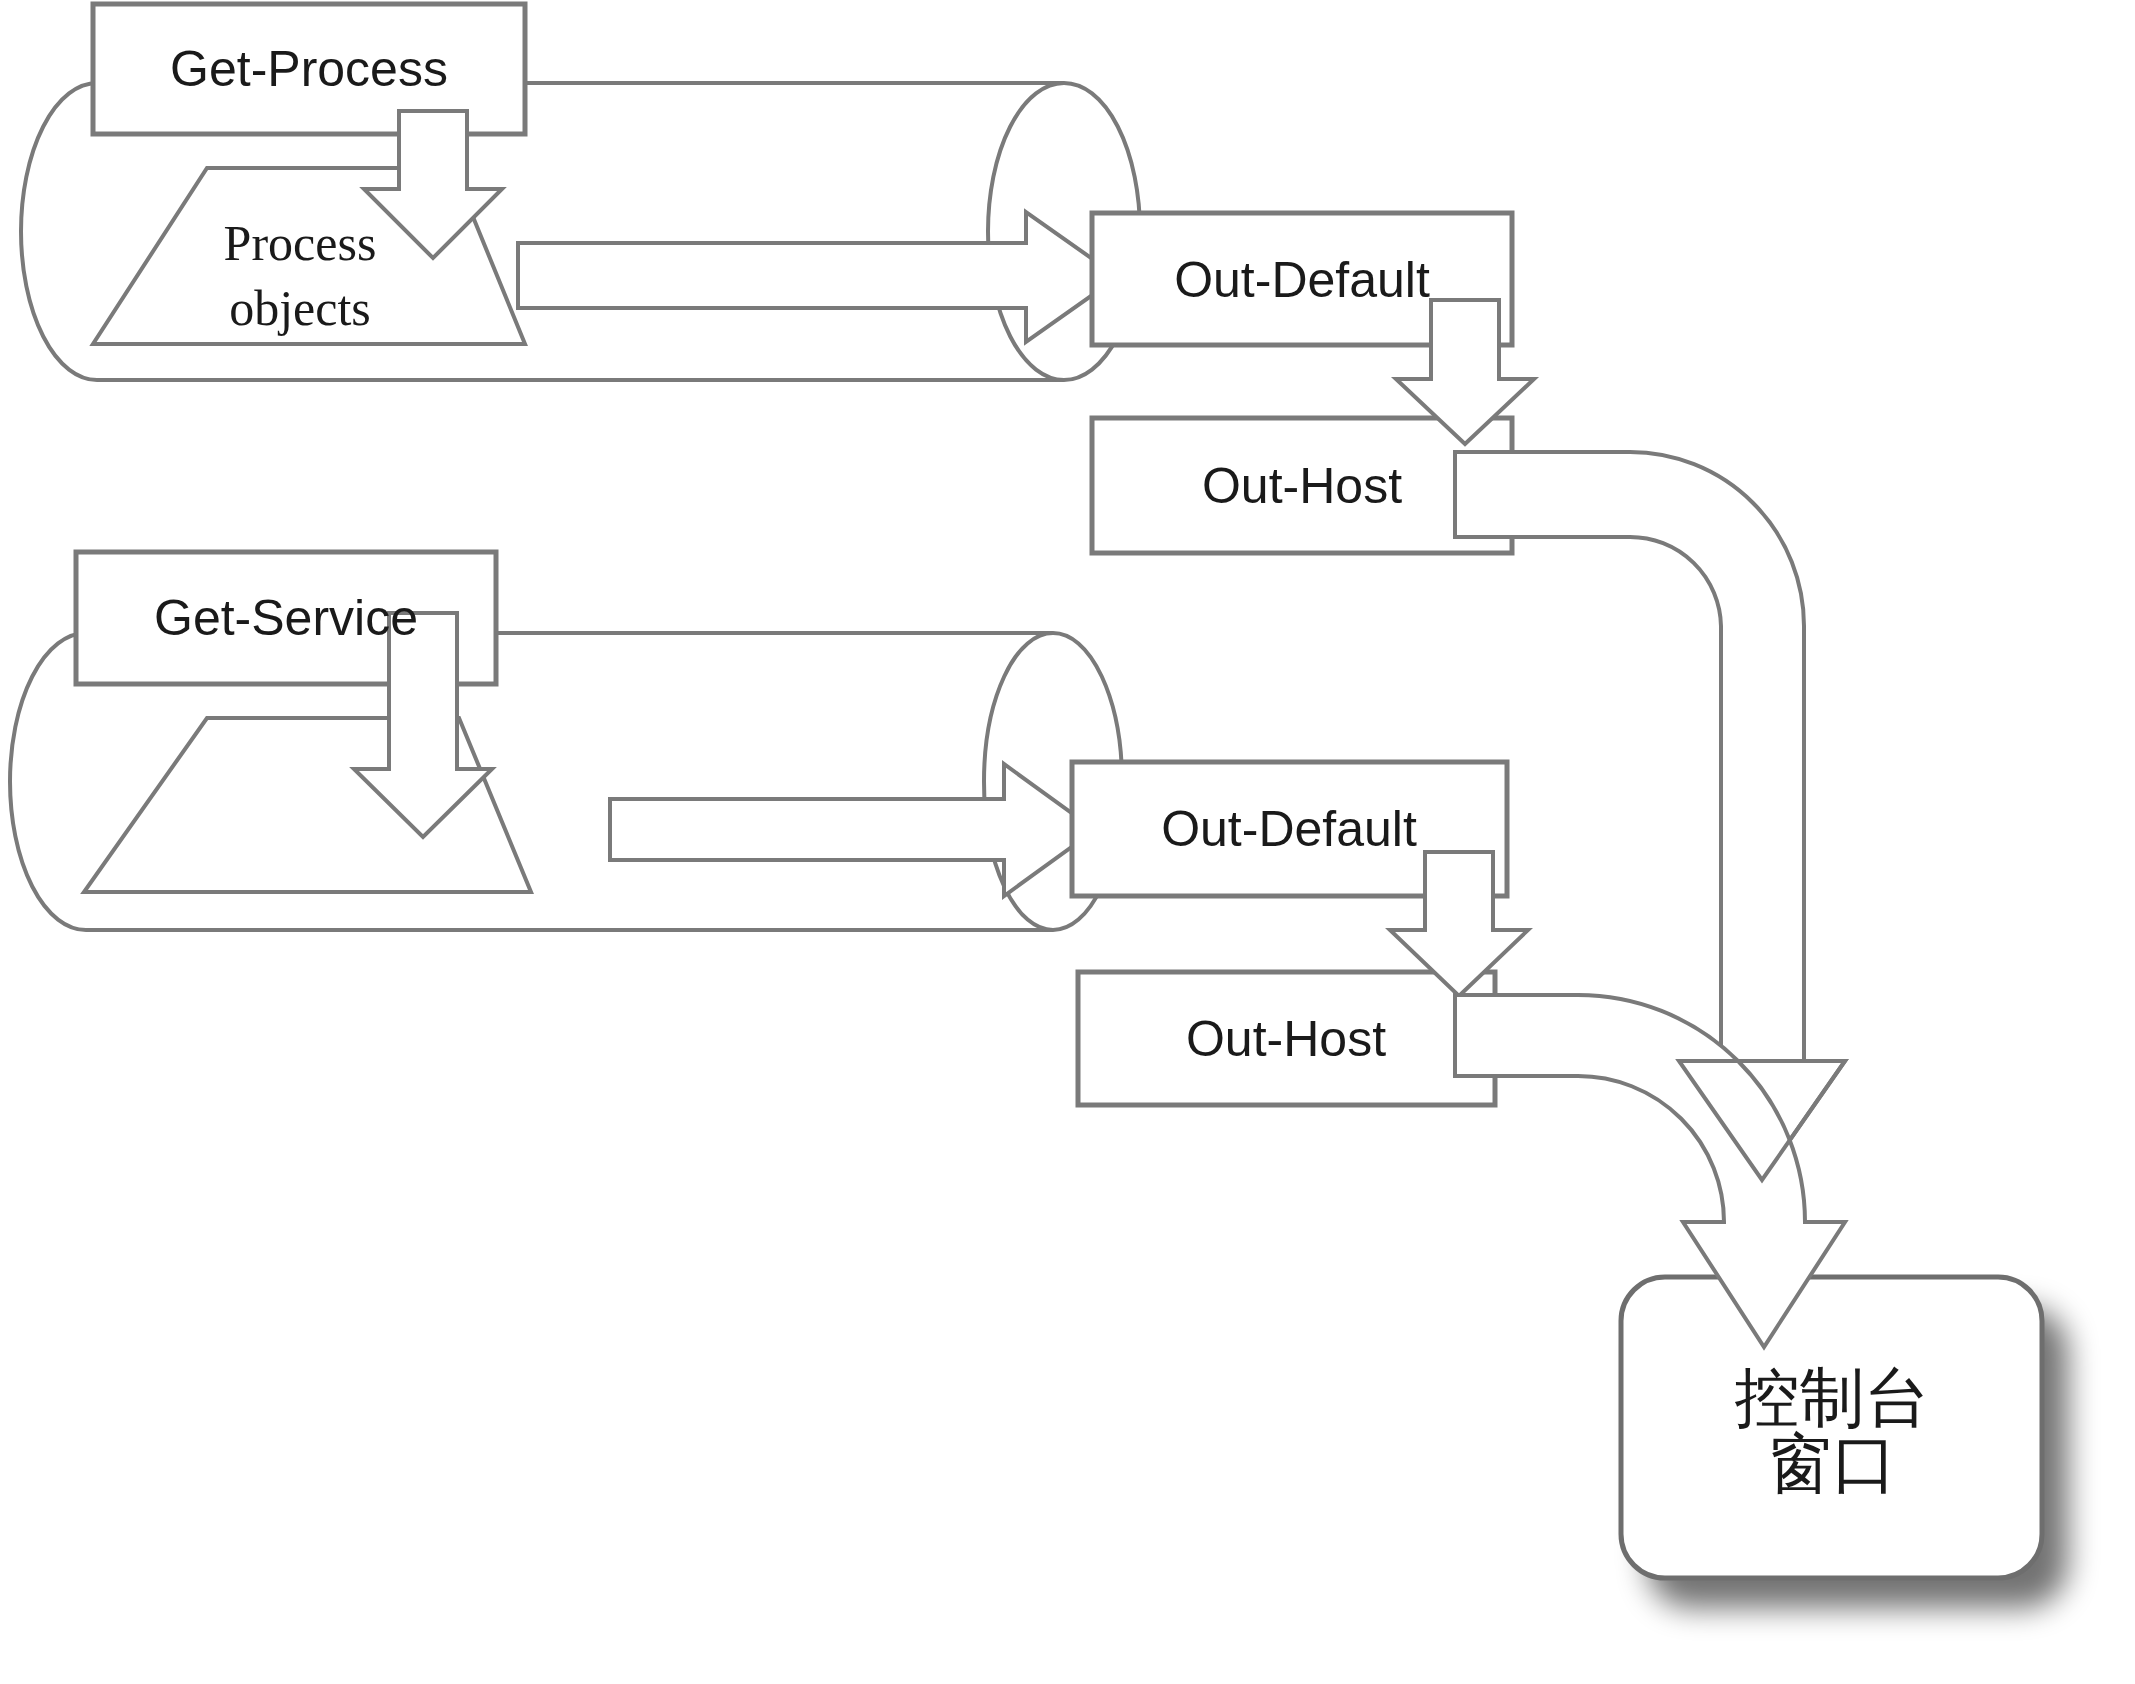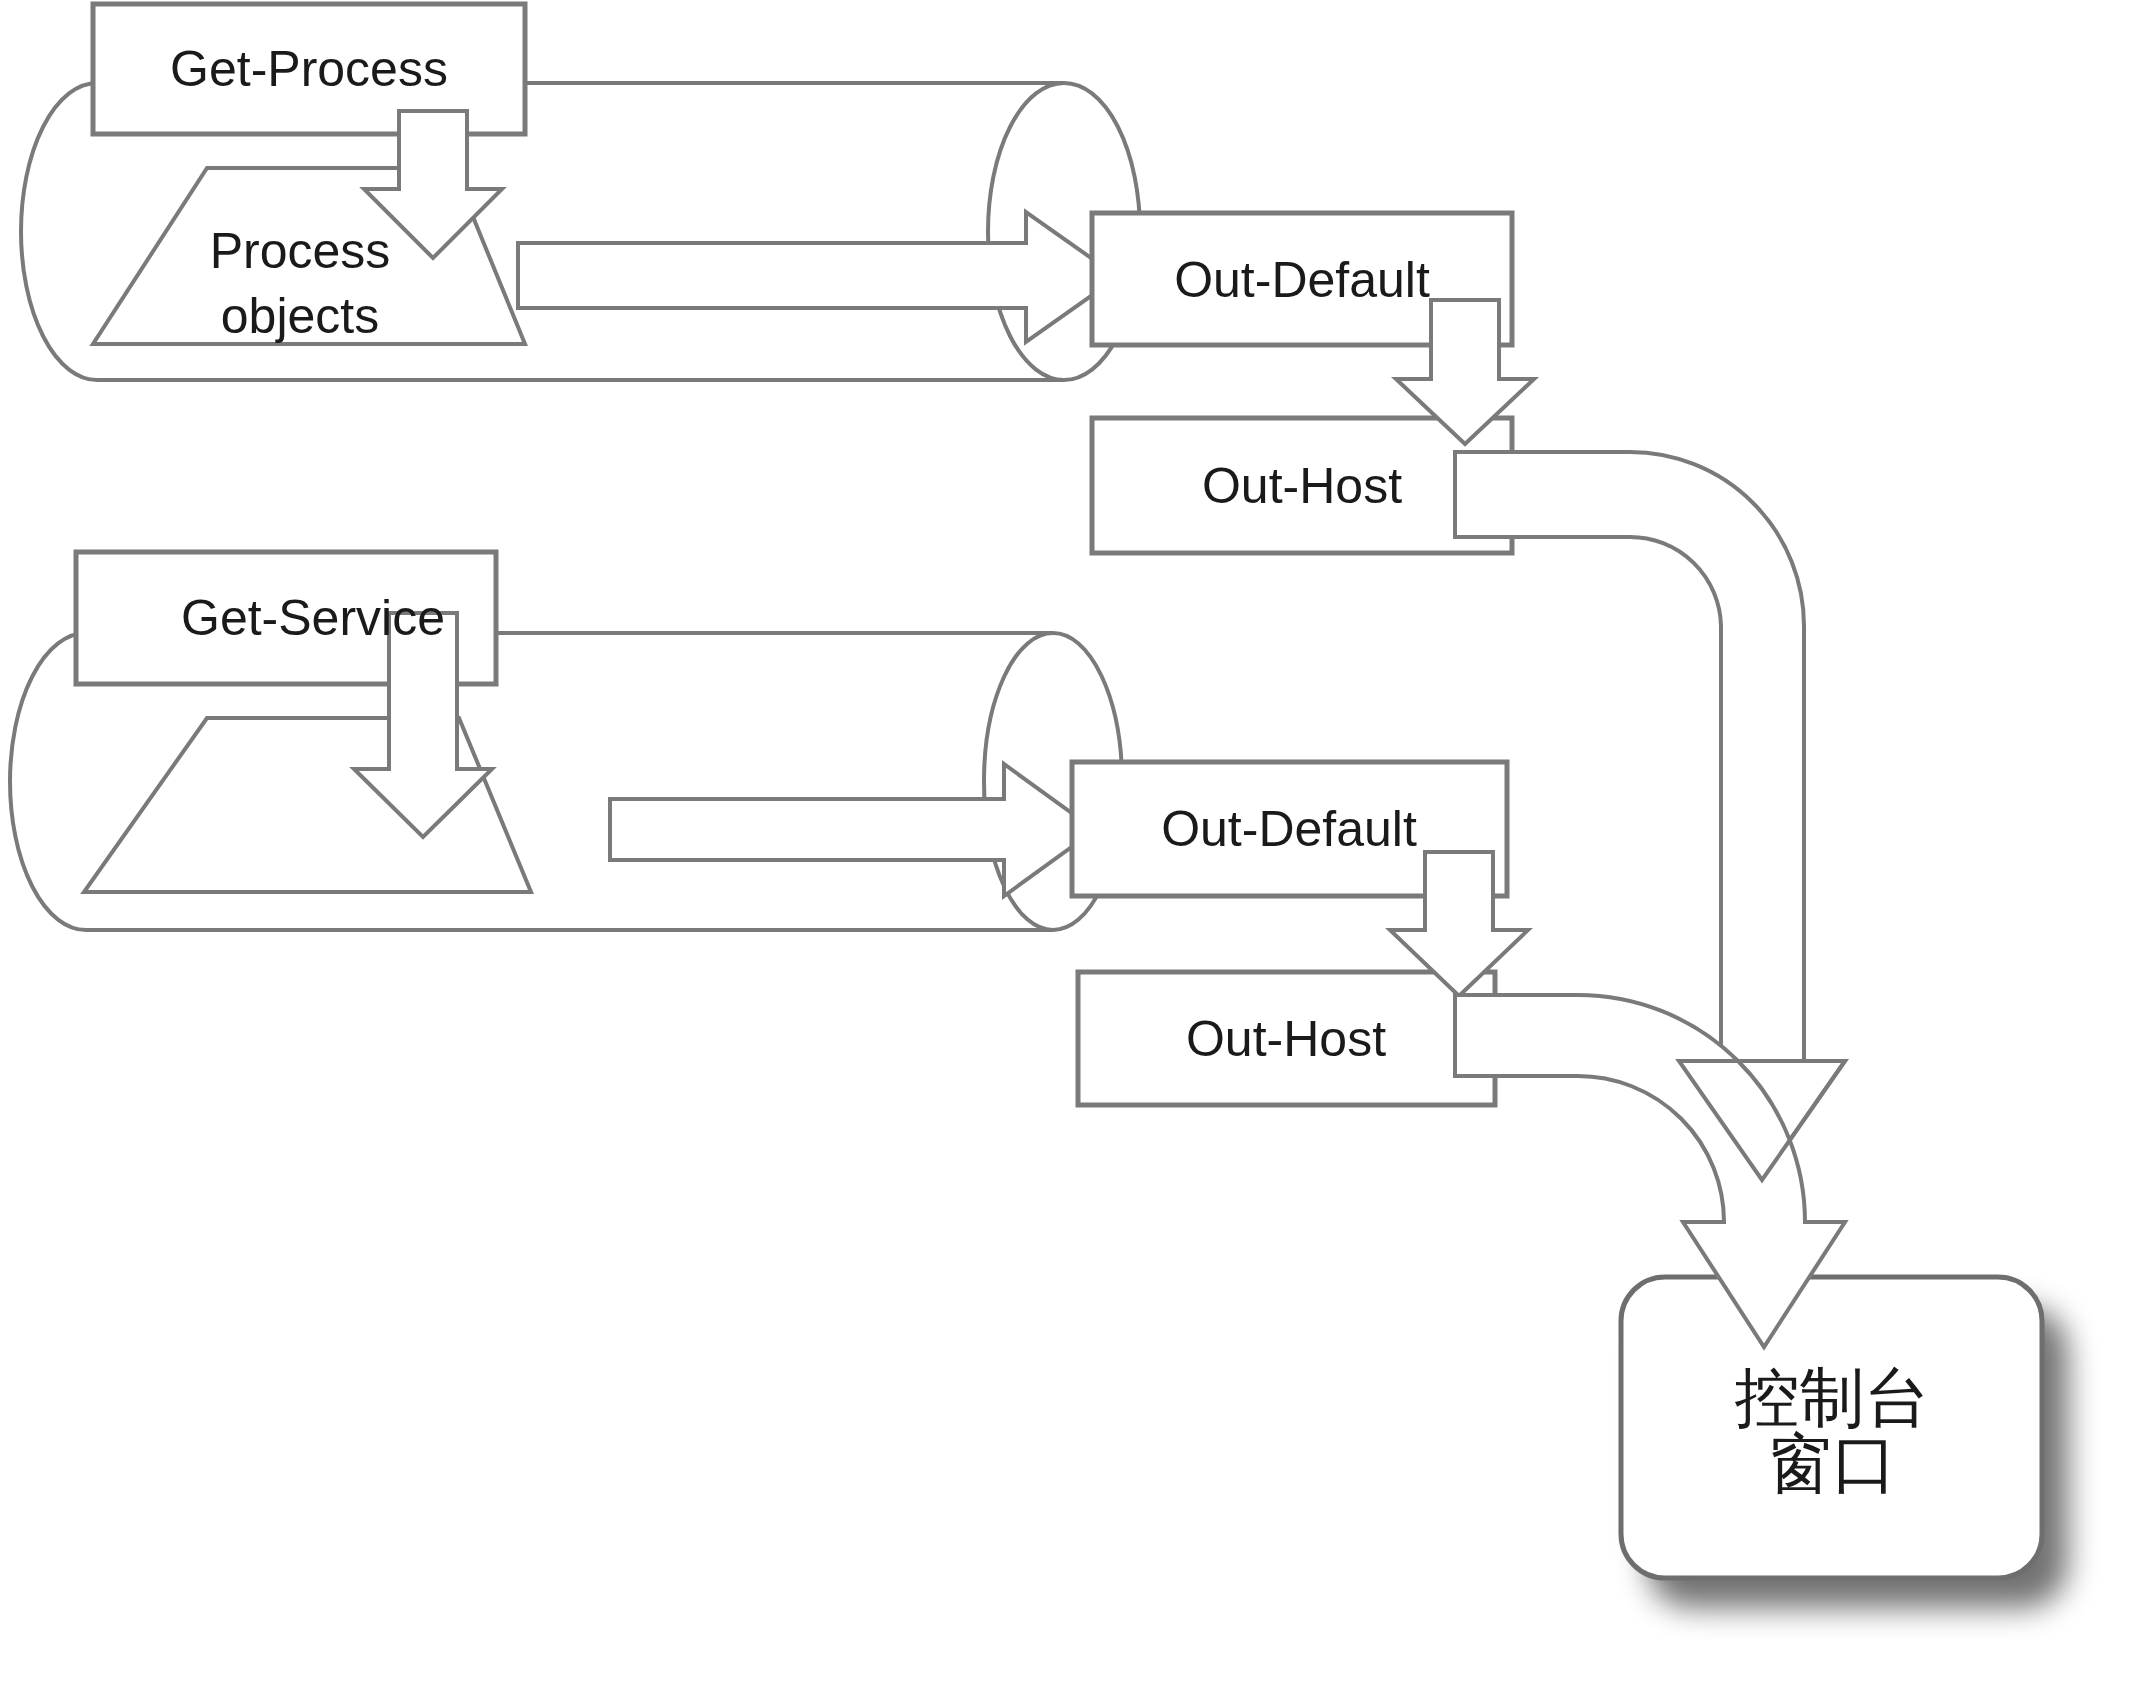--- a/index.html
+++ b/index.html
@@ -68,27 +68,27 @@
 
     <path d="M 1455 452 H 1630 A 174 174 0 0 1 1804 626 V 1061 H 1845 L 1762 1180 L 1679 1061 H 1721 V 626 A 91 91 0 0 0 1630 537 H 1455 Z" fill="#ffffff" stroke="#7a7a7a" stroke-width="4"></path>
 
     <path d="M 1455 995 H 1578 A 227 227 0 0 1 1805 1222 H 1845 L 1764 1347 L 1683 1222 H 1724 A 146 146 0 0 0 1578 1076 H 1455 Z" fill="#ffffff" stroke="#7a7a7a" stroke-width="4"></path>
 
     <path d="M 1845 1061 L 1679 1061 L 1762 1180 Z" fill="none" stroke="#7a7a7a" stroke-width="4"></path>
   </svg>
 
   <div class="label" style="left:309px;top:69px;">Get-Process</div>
 
-  <div class="label wrap" style="left:300px;top:284px;width:270px;">Process objects</div>
+  <div class="label wrap" style="left:300px;top:276px;width:270px;font-family:Liberation Serif, serif;">Process objects</div>
 
   <div class="label" style="left:1302px;top:280px;">Out-Default</div>
 
   <div class="label" style="left:1302px;top:486px;">Out-Host</div>
 
-  <div class="label" style="left:286px;top:618px;margin-left:27px;">Get-Service</div>
+  <div class="label" style="left:286px;top:618px;">Get-Service</div>
 
 
   <div class="label" style="left:1289px;top:829px;">Out-Default</div>
 
   <div class="label" style="left:1286px;top:1039px;">Out-Host</div>
 
   <div class="label cjk" style="left:1832px;top:1431px;">
     <span class="line">控制台</span>
     <span class="line">窗口</span>
   </div>

